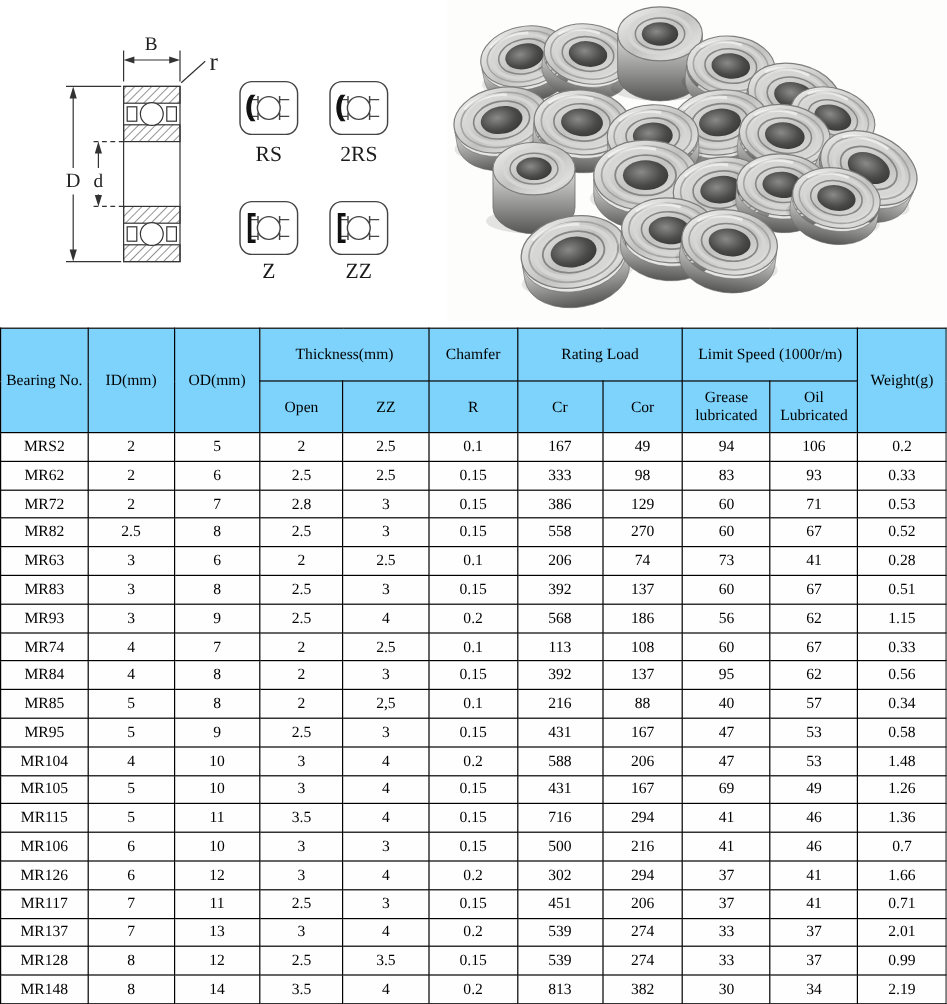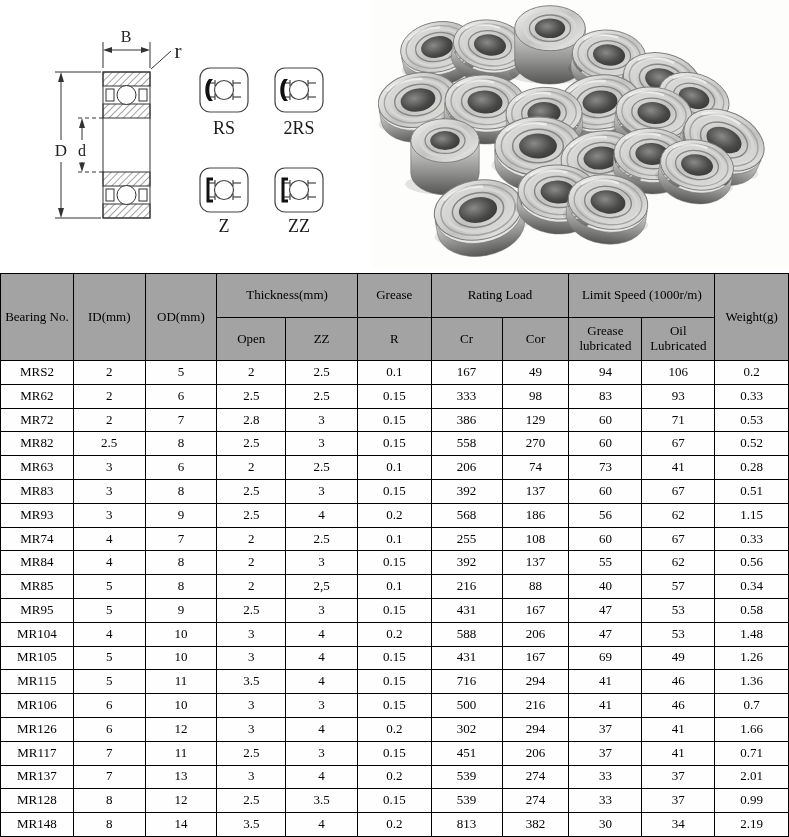--- a/index.html
+++ b/index.html
@@ -6,21 +6,21 @@
   .page{position:relative;width:789px;height:837px;background:#ffffff;overflow:hidden;
         font-family:"Liberation Serif", serif;color:#000;}
   .top-section{position:absolute;left:0;top:0;width:789px;height:273px;background:#ffffff;}
   .svg-abs{position:absolute;}
   
   table.spec{position:absolute;left:0;top:273px;width:789px;height:564px;
              border-collapse:collapse;table-layout:fixed;background:#fefefe;}
   table.spec th, table.spec td{border:1px solid #000;text-align:center;vertical-align:middle;
              font-family:"Liberation Serif", serif;font-size:13px;font-weight:normal;
              padding:0 2px;line-height:1.15;}
-  table.spec thead th{background:#a3a3a3;}
+  table.spec thead th{background:#7dd3fc;}
   table.spec thead tr.h1{height:44px;}
   table.spec thead tr.h2{height:43px;}
   table.spec tbody td{background:#fefefe;font-size:13px;}
   text.dimlbl{font-family:"Liberation Serif", serif;fill:#222;}
   text.seallbl{font-family:"Liberation Serif", serif;font-size:18px;fill:#1a1a1a;}
 </style>
 </head>
 <body>
 
 <div class="page">
@@ -209,21 +209,21 @@
         <col style="width:9.25%">
       <col style="width:9.25%">
         <col style="width:9.35%">
     </colgroup>
     <thead>
       <tr class="h1">
         <th rowspan="2">Bearing No.</th>
         <th rowspan="2">ID(mm)</th>
         <th rowspan="2">OD(mm)</th>
         <th colspan="2">Thickness(mm)</th>
-        <th>Grease</th>
+        <th>Chamfer</th>
         <th colspan="2">Rating Load</th>
         <th colspan="2">Limit Speed (1000r/m)</th>
         <th rowspan="2">Weight(g)</th>
       </tr>
       <tr class="h2">
         <th>Open</th>
         <th>ZZ</th>
         <th>R</th>
         <th>Cr</th>
         <th>Cor</th>
@@ -323,36 +323,36 @@
           <td>62</td>
           <td>1.15</td>
         </tr>
         <tr>
           <td>MR74</td>
           <td>4</td>
           <td>7</td>
           <td>2</td>
           <td>2.5</td>
           <td>0.1</td>
-          <td>255</td>
+          <td>113</td>
           <td>108</td>
           <td>60</td>
           <td>67</td>
           <td>0.33</td>
         </tr>
         <tr>
           <td>MR84</td>
           <td>4</td>
           <td>8</td>
           <td>2</td>
           <td>3</td>
           <td>0.15</td>
           <td>392</td>
           <td>137</td>
-          <td>55</td>
+          <td>95</td>
           <td>62</td>
           <td>0.56</td>
         </tr>
         <tr>
           <td>MR85</td>
           <td>5</td>
           <td>8</td>
           <td>2</td>
           <td>2,5</td>
           <td>0.1</td>

